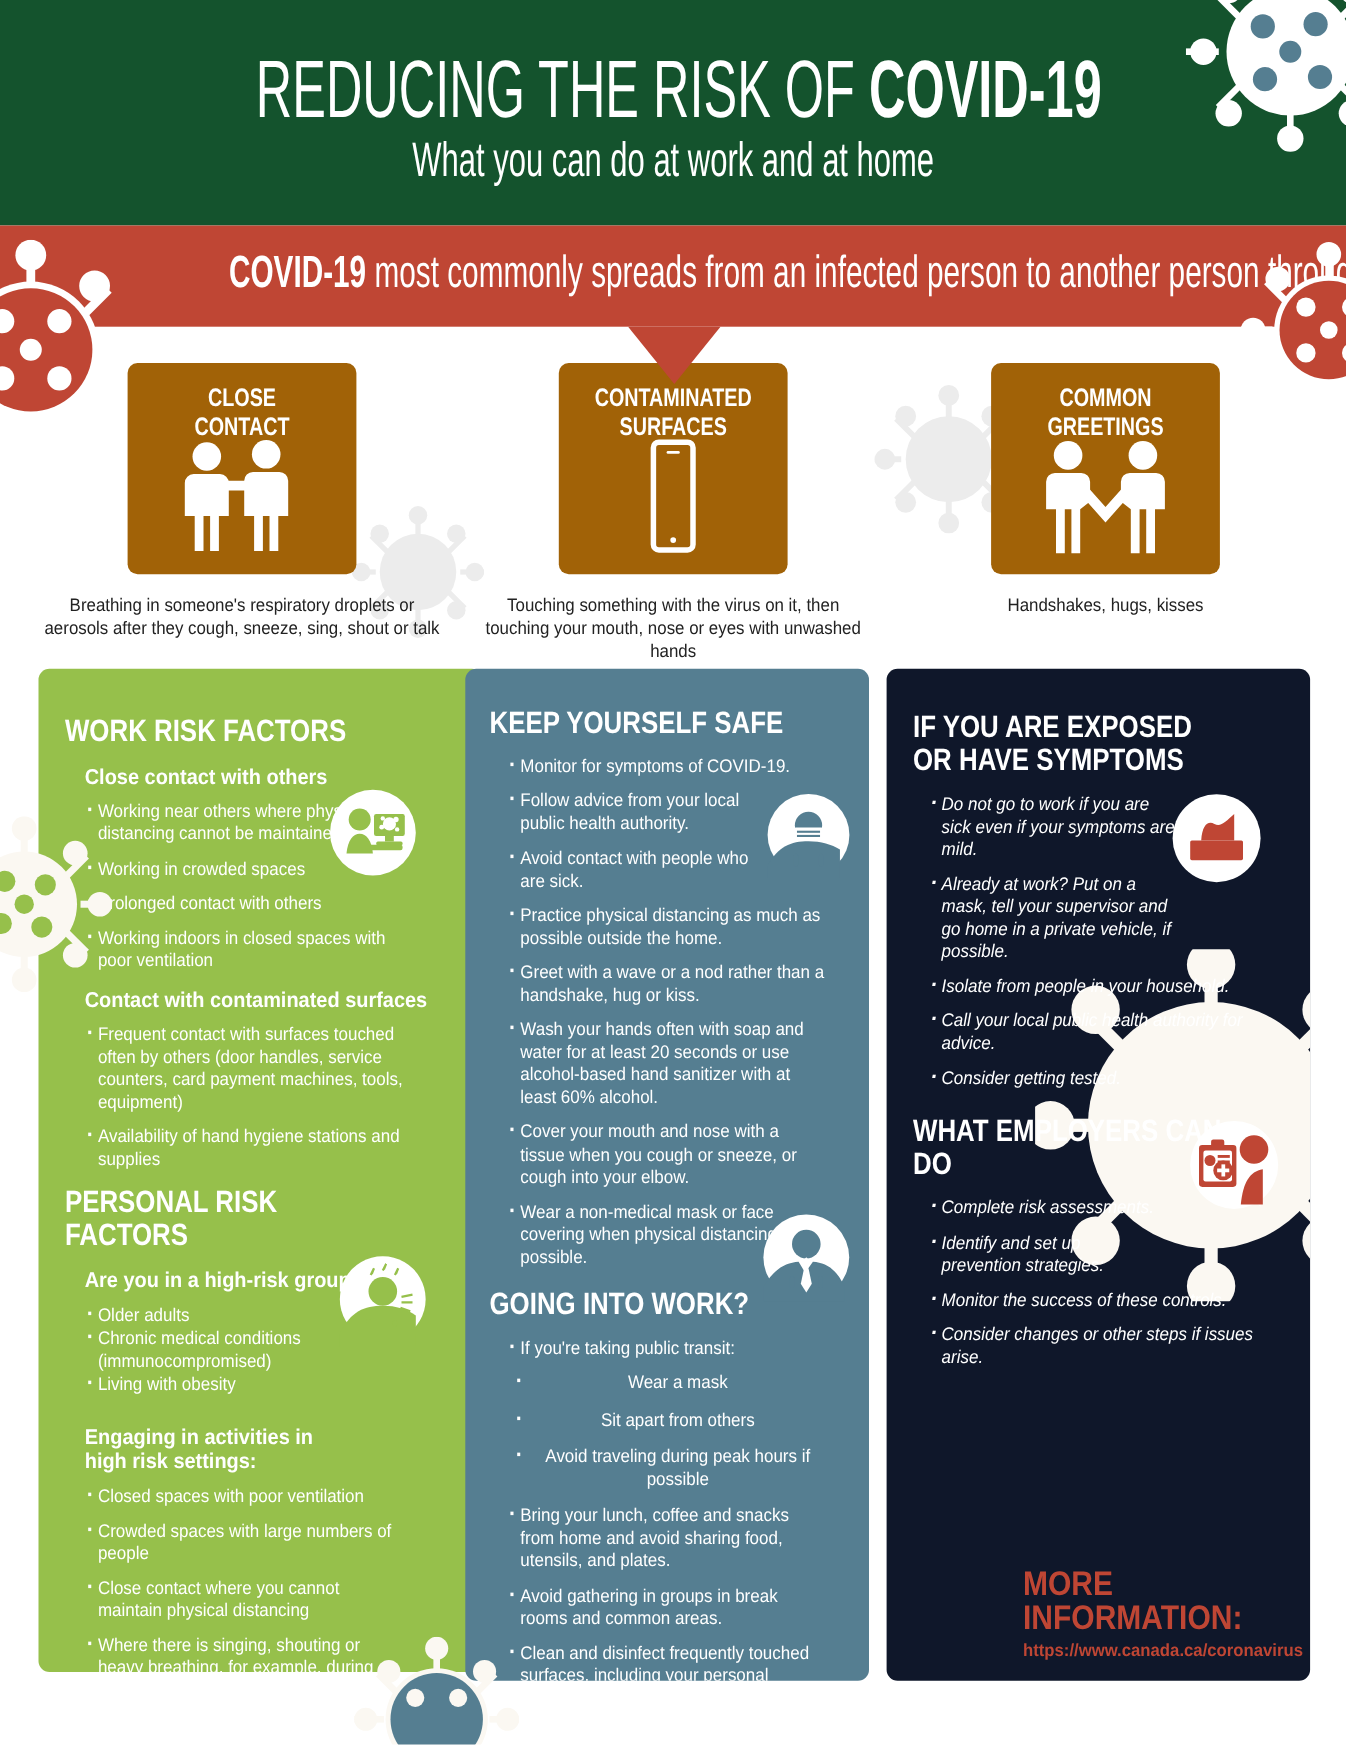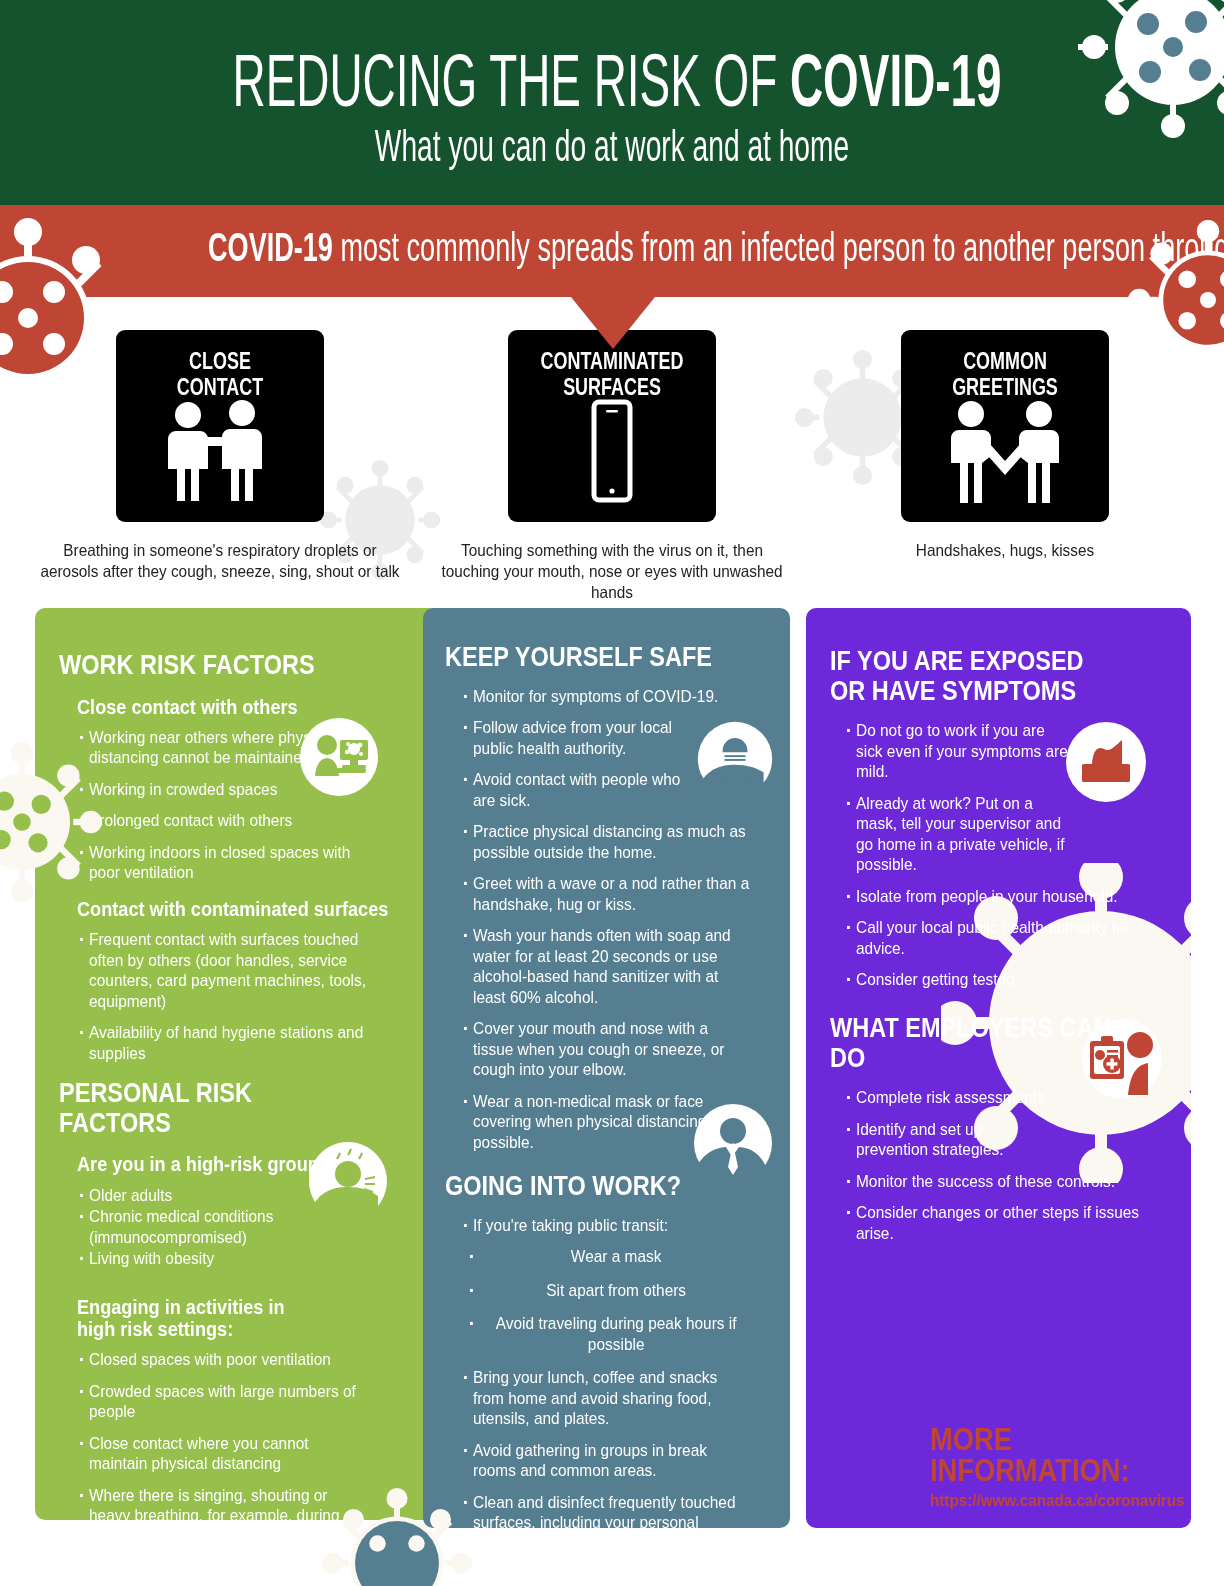--- a/index.html
+++ b/index.html
@@ -51,39 +51,39 @@
     border-top:52px solid #BF4634;
     z-index:3;
   }
 
   
   .modes { position:absolute; left:0; top:330px; width:1224px; height:265px; }
   .mode { position:absolute; width:390px; text-align:center; }
   .mode1 { left:25px; } .mode2 { left:417px; } .mode3 { left:810px; }
   .mode-box {
     width:208px; height:192px; margin:0 auto;
-    background:#000000; border-radius:9px;
+    background:#a16207; border-radius:9px;
     position:relative; z-index:2;
   }
   .mode-label {
     position:absolute; left:0; top:18px; width:208px; text-align:center;
     color:#fff; font-size:23px; line-height:26px; font-weight:700;
     transform: scaleX(0.78); transform-origin:50% 0;
   }
   .mode-icon { position:absolute; left:0; bottom:18px; width:208px; height:105px; }
   .mode-cap {
     margin-top:18px; font-size:16.5px; line-height:21px; color:#222;
     transform: scaleX(0.93); transform-origin:50% 50%;
   }
 
   
   .col { position:absolute; border-radius:10px; overflow:hidden; }
   .col-green { left:35px; top:608px; width:404px; height:912px; background:#96C04B; }
   .col-blue  { left:423px; top:608px; width:367px; height:920px; background:#557E91; }
-  .col-red   { left:806px; top:608px; width:385px; height:920px; background:#6d28d9; }
+  .col-red   { left:806px; top:608px; width:385px; height:920px; background:#0f172a; }
 
   .col-inner { position:relative; z-index:3; }
 
   h2.sec {
     color:#fff; font-weight:800; line-height:1.06;
     transform: scaleX(0.84); transform-origin:0 50%;
   }
   h3.sub {
     color:#fff; font-weight:700; line-height:1.14;
     transform: scaleX(0.93); transform-origin:0 50%;
@@ -113,21 +113,21 @@
   .col-blue ul { margin:0 0 0 28px; }
   .col-blue li { font-size:16.6px; line-height:20.5px; margin-bottom:11px; }
   .col-blue li.w1 { max-width:235px; }
   .col-blue li.w2 { max-width:300px; }
   .col-blue ul.sub2 { margin:10px 0 10px 34px;text-align:center; }
   .col-blue ul.sub2 li { margin-bottom:13px; }
 
   
   .col-red .col-inner { padding:38px 16px 0 24px; }
   .col-red h2.sec { font-size:28px; margin-bottom:16px; }
-  .col-red ul { margin:0 0 0 26px; }
+  .col-red ul { margin:0 0 0 26px;font-style:italic; }
   .col-red li { font-size:16.6px; line-height:20.5px; margin-bottom:11px; }
   .col-red li.w1 { max-width:228px; }
   .col-red ul.sub2 { margin:9px 0 12px 30px; }
   .col-red ul.sub2 li { margin-bottom:2px; }
 
   
   .badge {
     position:absolute; border-radius:50%; background:#fff; z-index:4;
   }
 

